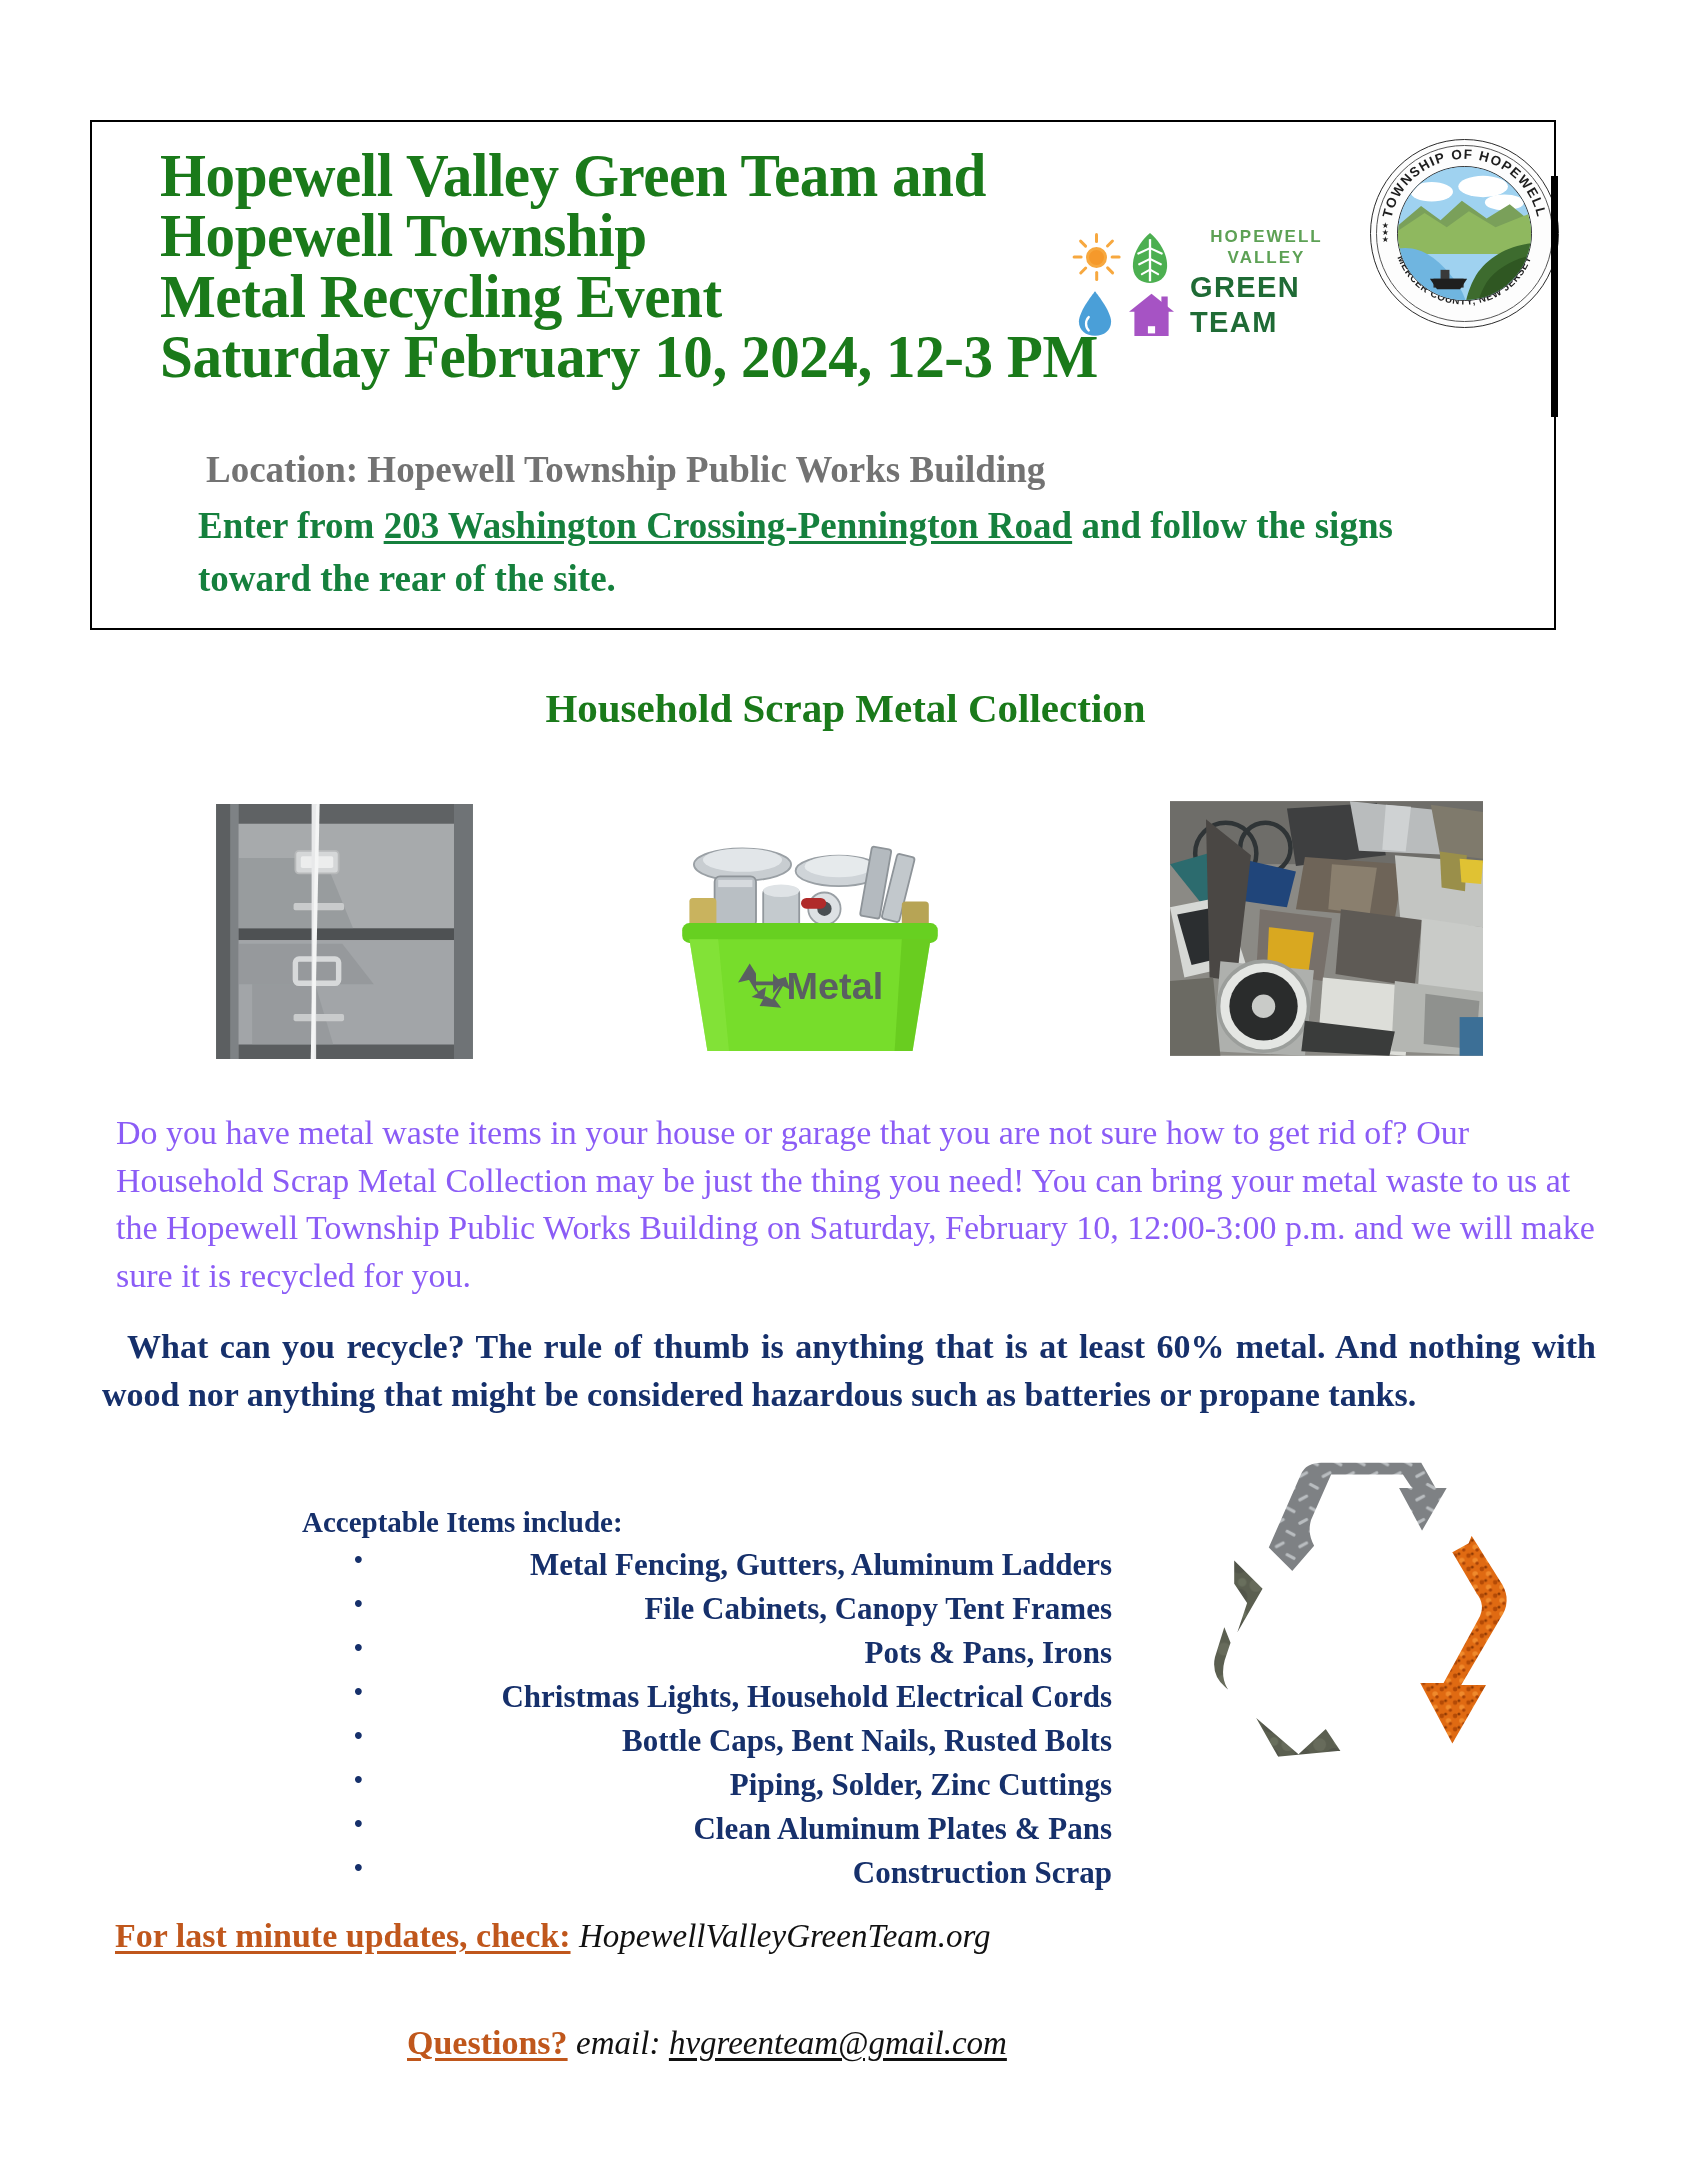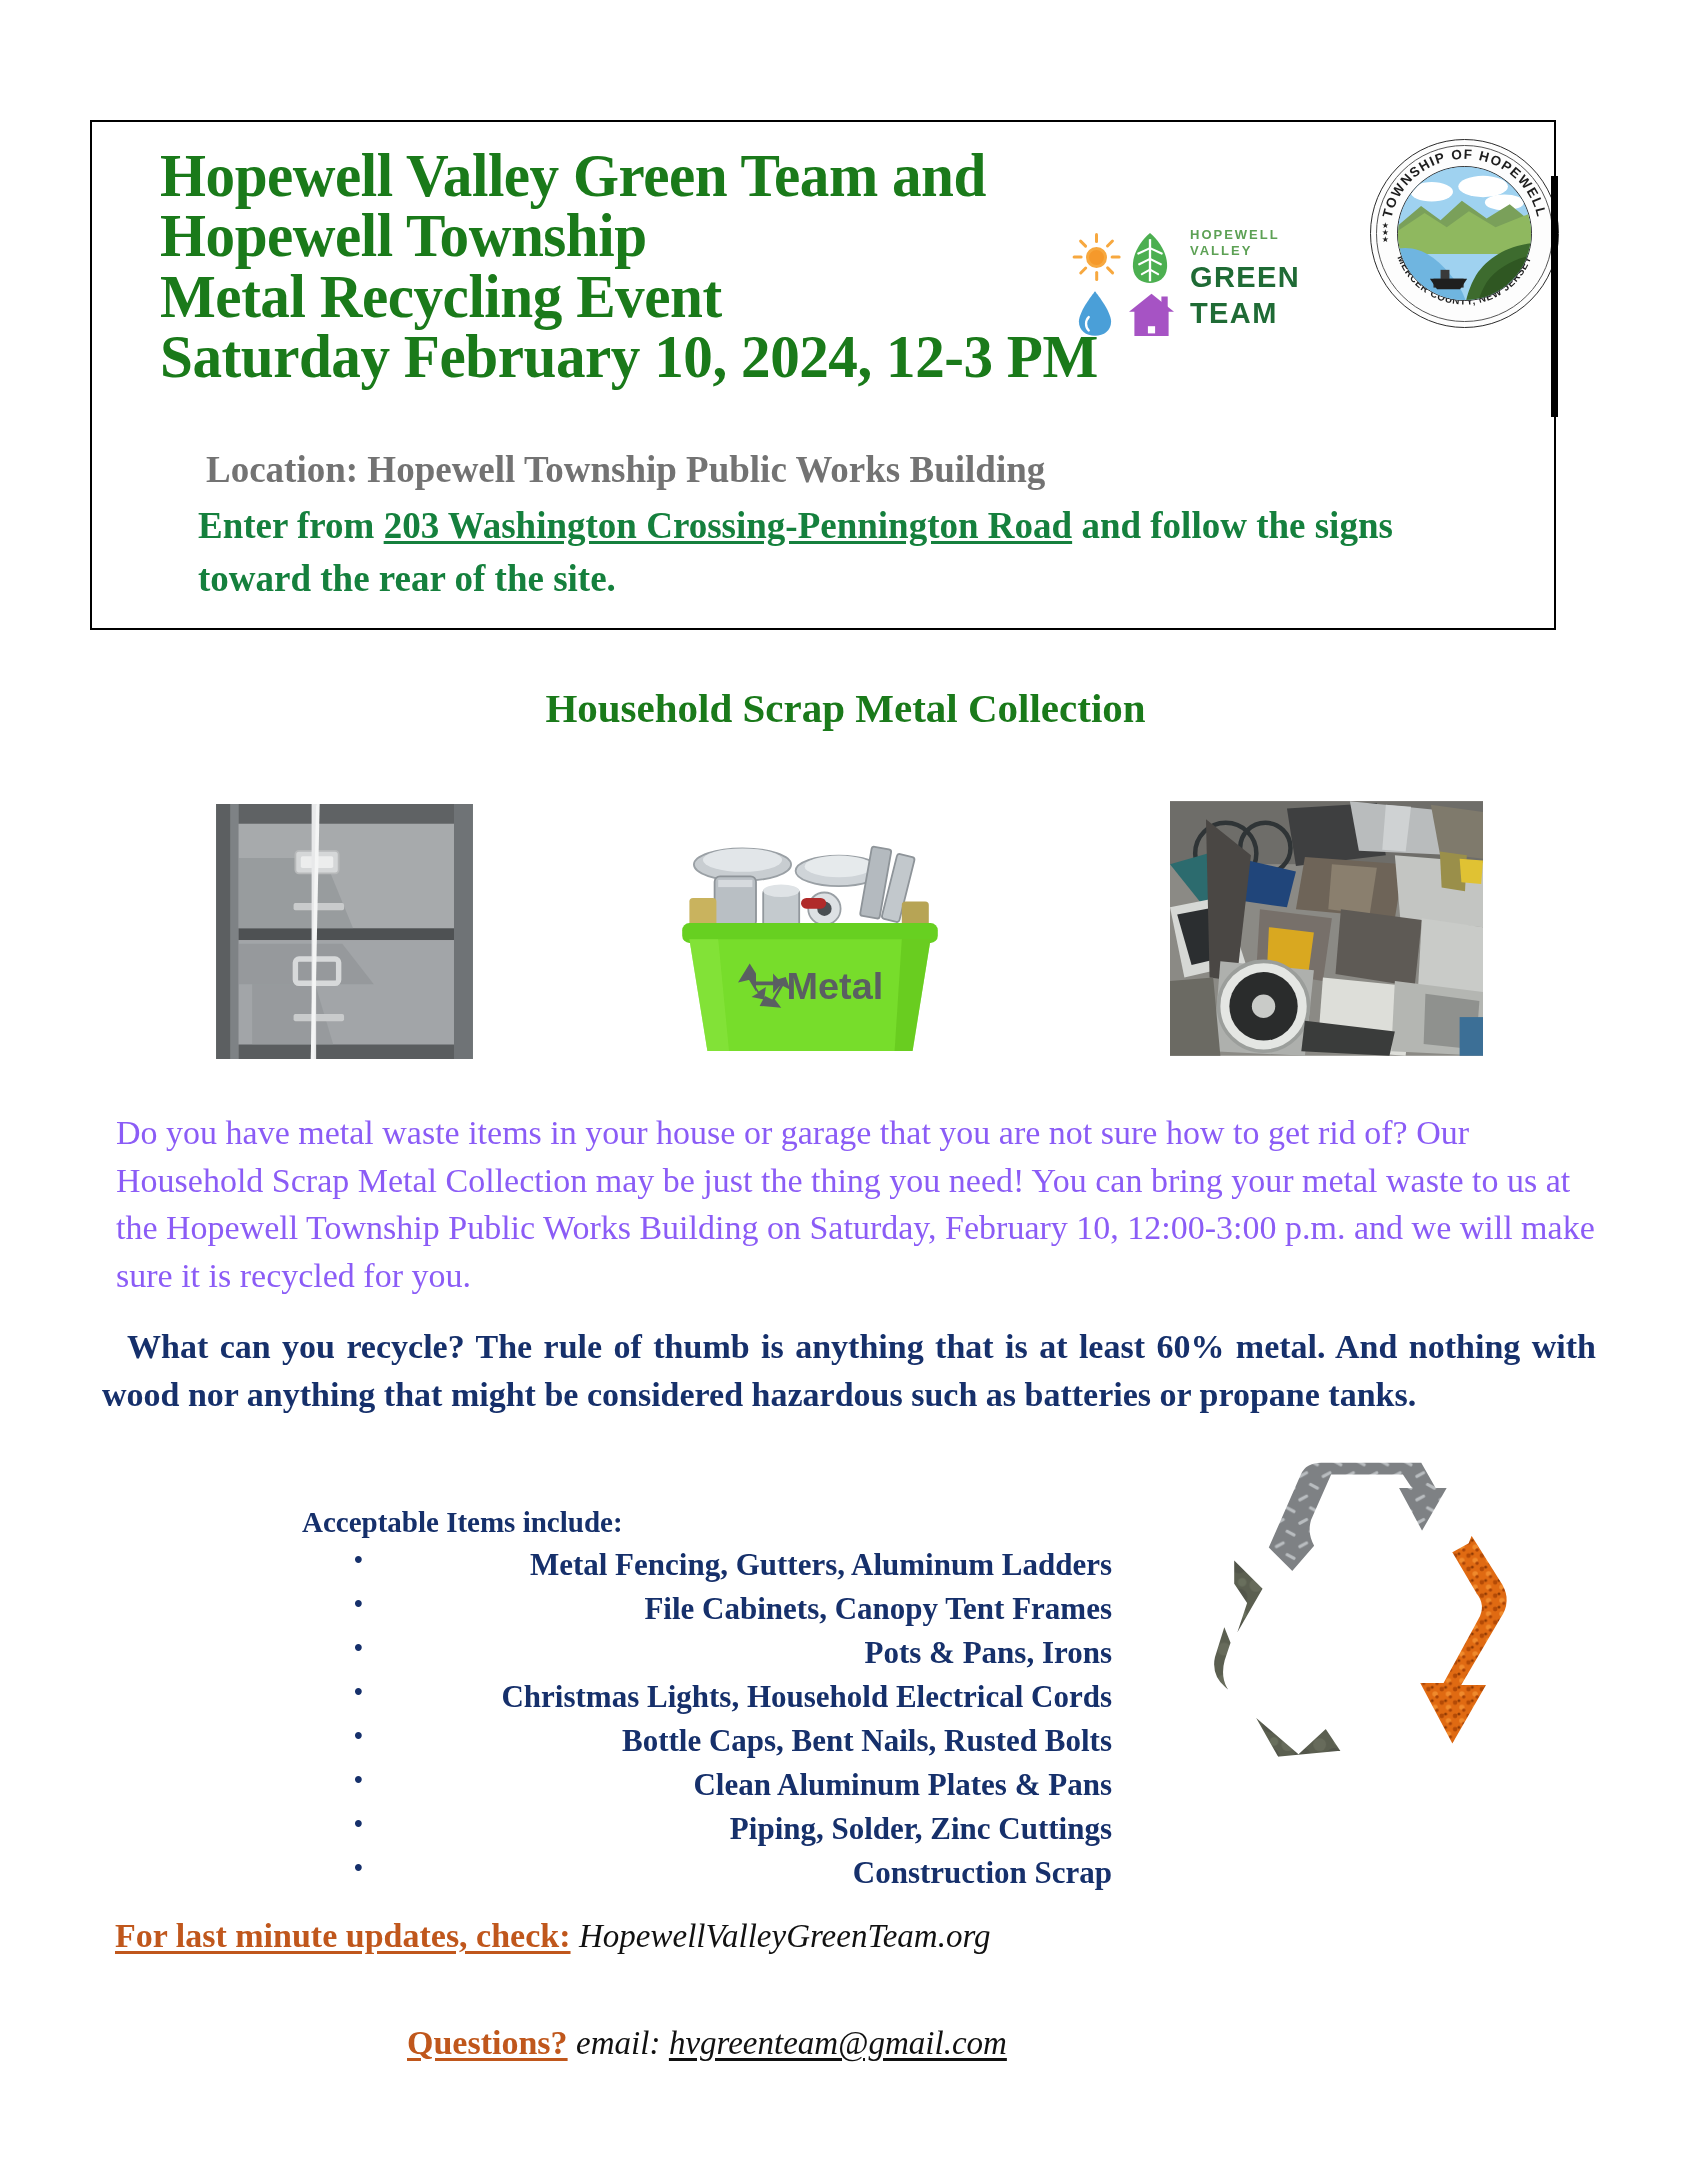--- a/index.html
+++ b/index.html
@@ -122,24 +122,25 @@
     width: 49px; height: 45px;
   }
   .gt-words {
     position: absolute;
     left: 126px; top: 0px;
     width: 153px;
   }
   .gt-small {
     font-family: "Liberation Sans", "DejaVu Sans", sans-serif;
     color: #5da155;
-    font-size: 13px;
+    font-size: 17px;
     font-weight: 600;
     letter-spacing: 2px;
     line-height: 1.22;
+    text-align: center;
   }
   .gt-big {
     font-family: "Liberation Sans", "DejaVu Sans", sans-serif;
     color: #1f6b35;
     font-size: 29px;
     font-weight: bold;
     letter-spacing: 1.4px;
     line-height: 1.12;
     margin-top: 2.7px;
   }
@@ -489,22 +490,22 @@
   <div class="para2">What can you recycle?   The rule of thumb is anything that is at least 60% metal. And nothing with wood nor anything that might be considered hazardous such as batteries or propane tanks.</div>
 
   <div class="list-wrap">
     <div class="list-title">Acceptable Items include:</div>
     <ul class="items">
       <li>Metal Fencing, Gutters, Aluminum Ladders</li>
       <li>File Cabinets, Canopy Tent Frames</li>
       <li>Pots &amp; Pans, Irons</li>
       <li>Christmas Lights, Household Electrical Cords</li>
       <li>Bottle Caps, Bent Nails, Rusted Bolts</li>
+      <li>Piping, Solder, Zinc Cuttings</li>
       <li>Clean Aluminum Plates &amp; Pans</li>
-      <li>Piping, Solder, Zinc Cuttings</li>
       <li>Construction Scrap</li>
     </ul>
   </div>
 
   <div class="recycle">
     <svg viewBox="0 0 390 370" style="width:100%;height:100%;display:block">
       <defs>
         <pattern id="plate" width="26" height="26" patternUnits="userSpaceOnUse">
           <rect width="26" height="26" fill="#7e8184"></rect>
           <rect x="2" y="3" width="12" height="3.4" rx="1.6" fill="#b9bdc0" transform="rotate(-28 8 4.7)"></rect>

